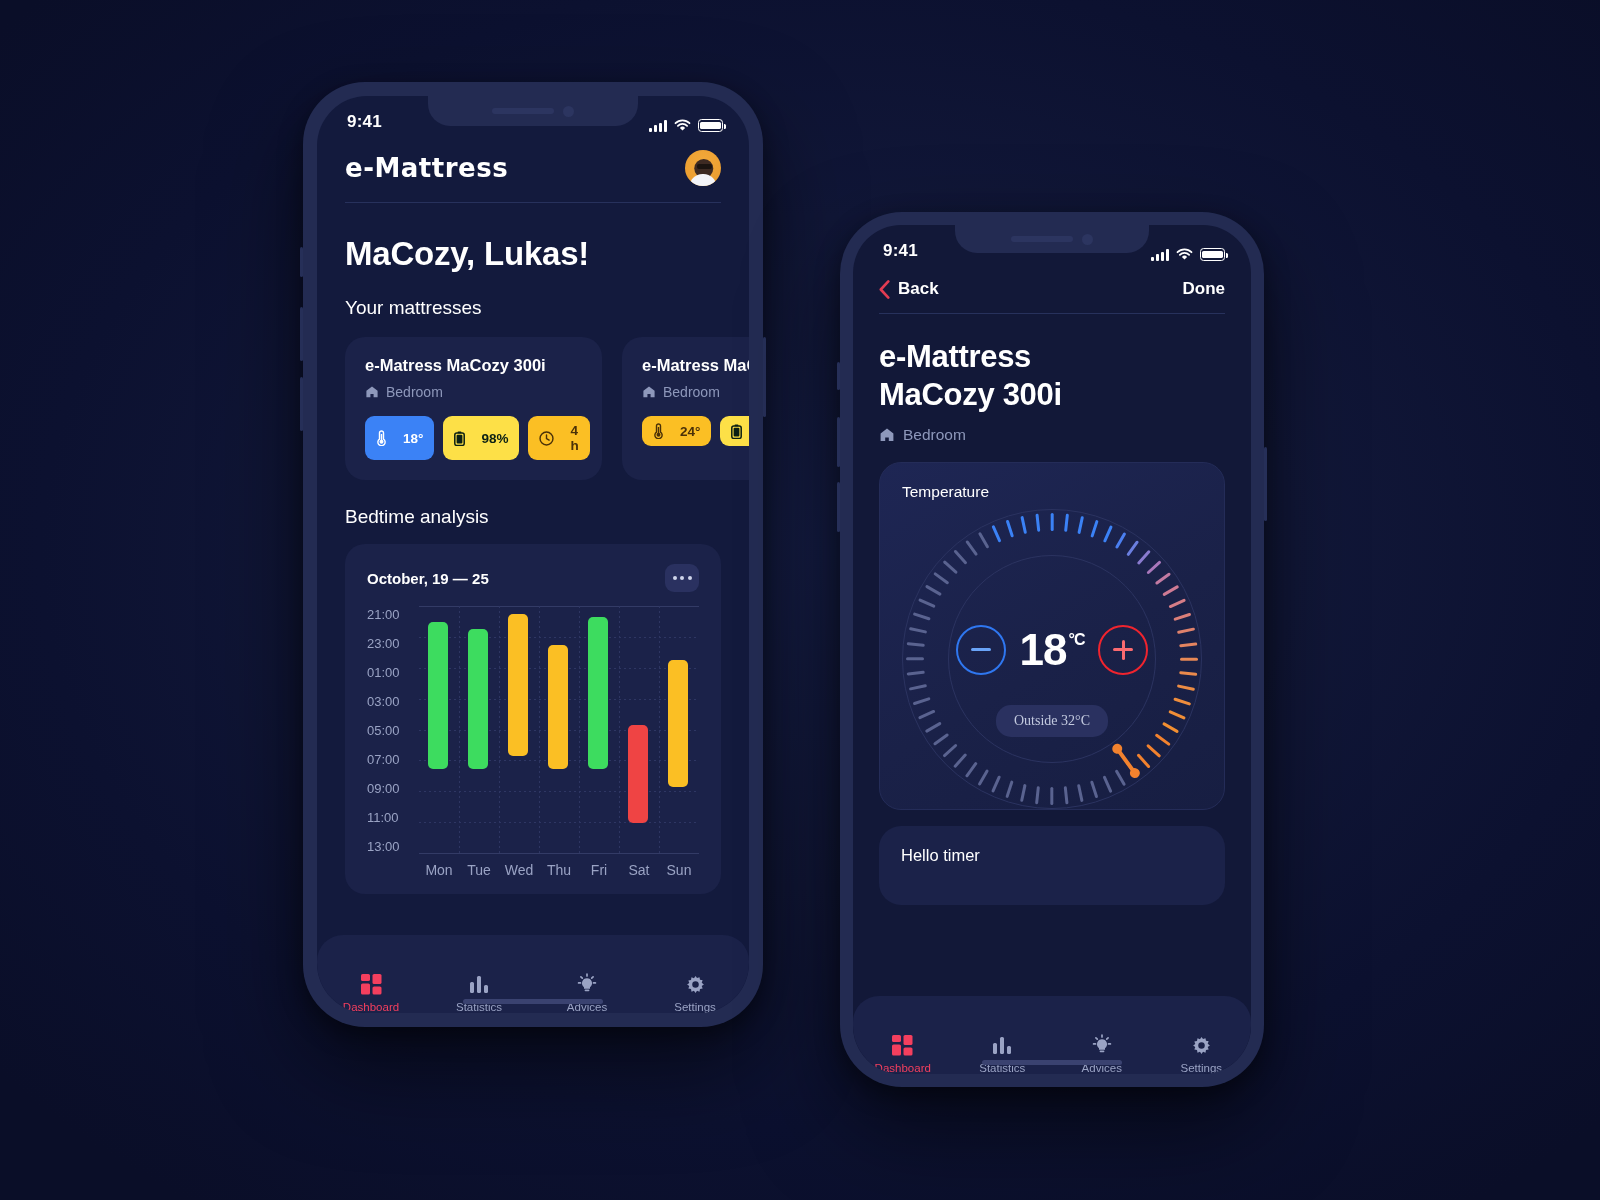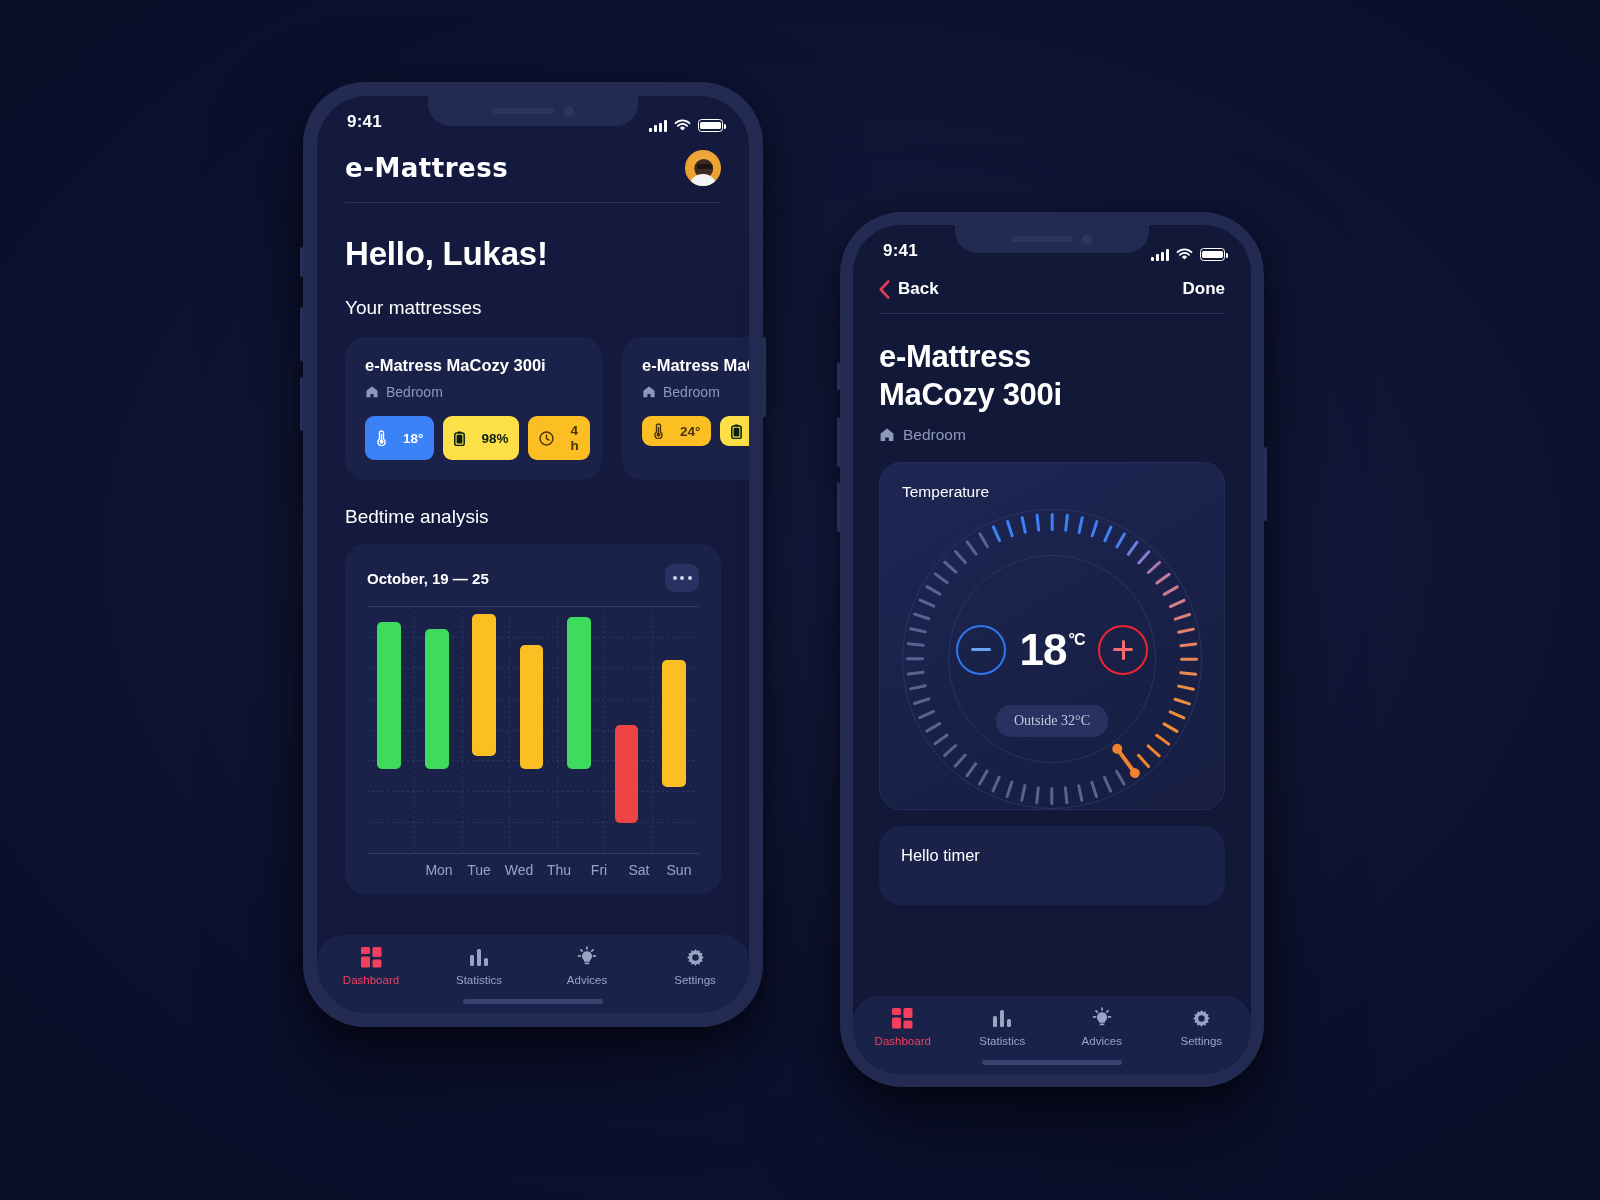--- a/index.html
+++ b/index.html
@@ -105,21 +105,21 @@
   .grid-wrap .vline { position:absolute; top:0; bottom:0; width:1px;
     background: repeating-linear-gradient(to bottom, #2e3663 0 2px, transparent 2px 5px); }
   .grid-wrap .hdot { position:absolute; left:0; right:0; height:1px;
     background: repeating-linear-gradient(to right, #2e3663 0 2px, transparent 2px 5px); }
   .bar { position:absolute; border-radius: 5px; }
   .xaxis { display:flex; margin-left: 52px; margin-top: 8px; }
   .xaxis span { flex:1; text-align:center; color:#9aa3c4; font-size: 14px; }
 
   
   .tabbar { position:absolute; left:0; right:0; bottom:0; height: 78px; background:#1b2249;
-    border-radius: 26px 26px 50px 50px; display:flex; align-items:flex-start; padding-top:12px; }
+    border-radius: 26px 26px 50px 50px; display:flex; align-items:flex-end; padding-top:12px; }
   .tab { flex:1; display:flex; flex-direction:column; align-items:center; gap:7px; cursor:pointer; }
   .tab .lbl { font-size: 11.5px; color:#9aa3c4; font-weight:500; }
   .tab.active .lbl { color:#f43f5e; }
   .tab .ic { height:20px; display:flex; align-items:center; justify-content:center; }
   .home-ind { position:absolute; bottom:9px; left:50%; transform:translateX(-50%);
     width:140px; height:5px; border-radius:3px; background:#3a4270; }
 
   
   .p2-body { padding: 0 26px; position:relative; height:100%; }
   .navbar { display:flex; align-items:center; justify-content:space-between; padding-top:18px;
@@ -208,21 +208,21 @@
 
       <div class="app-head">
         <div class="logo">e-Mattress</div>
         <div class="avatar">
           <span class="face"></span>
           <span class="glass"></span>
           <span class="body"></span>
         </div>
       </div>
 
-      <div class="greet">Hello, Lukas!</div>
+      <div class="greet">MaCozy, Lukas!</div>
       <div class="sec-title">Your mattresses</div>
 
       <div class="cards-row">
 
         <div class="mcard">
           <div class="name">e-Matress MaCozy 300i</div>
           <div class="room">
             <svg class="home-ic" viewBox="0 0 16 16">
               <path d="M8 1.6 1.6 6.6V14h4.6v-3.6h3.6V14h4.6V6.6z" fill="#8e98bb"></path>
             </svg>
@@ -290,20 +290,31 @@
       <div class="chart-card">
         <div class="chart-head">
           <span class="chart-title">October, 19 — 25</span>
           <span class="dots-btn">
               <i></i>
               <i></i>
               <i></i>
             </span>
         </div>
         <div class="plot">
+          <div class="yaxis" id="yaxis">
+              <span>21:00</span>
+              <span>23:00</span>
+              <span>01:00</span>
+              <span>03:00</span>
+              <span>05:00</span>
+              <span>07:00</span>
+              <span>09:00</span>
+              <span>11:00</span>
+              <span>13:00</span>
+            </div>
           <div class="grid-wrap" id="gridwrap">
               <div class="hline" style="top: 0px;"></div>
               <div class="hdot" style="top: 30.875px;"></div>
               <div class="hdot" style="top: 61.75px;"></div>
               <div class="hdot" style="top: 92.625px;"></div>
               <div class="hdot" style="top: 123.5px;"></div>
               <div class="hdot" style="top: 154.375px;"></div>
               <div class="hdot" style="top: 185.25px;"></div>
               <div class="hdot" style="top: 216.125px;"></div>
               <div class="hline" style="top: 247px;"></div>

